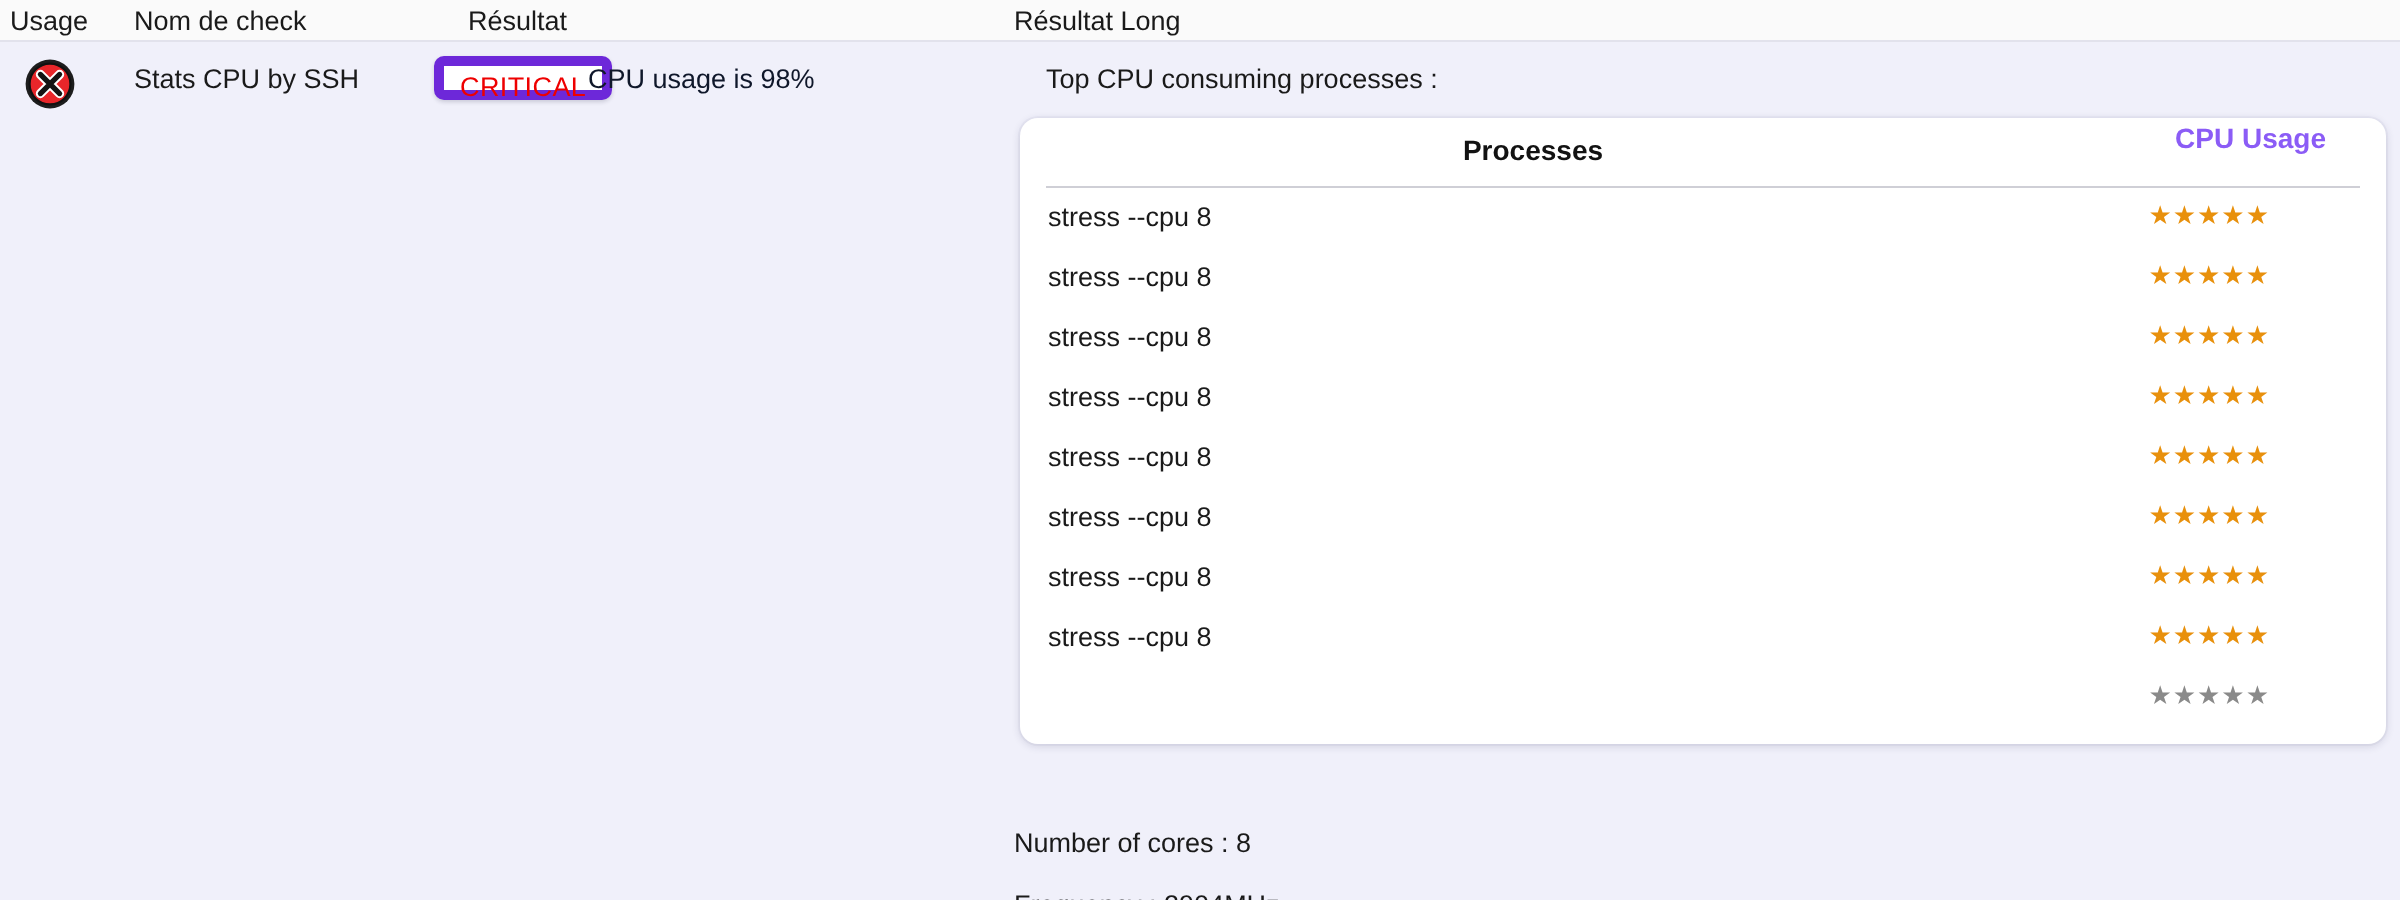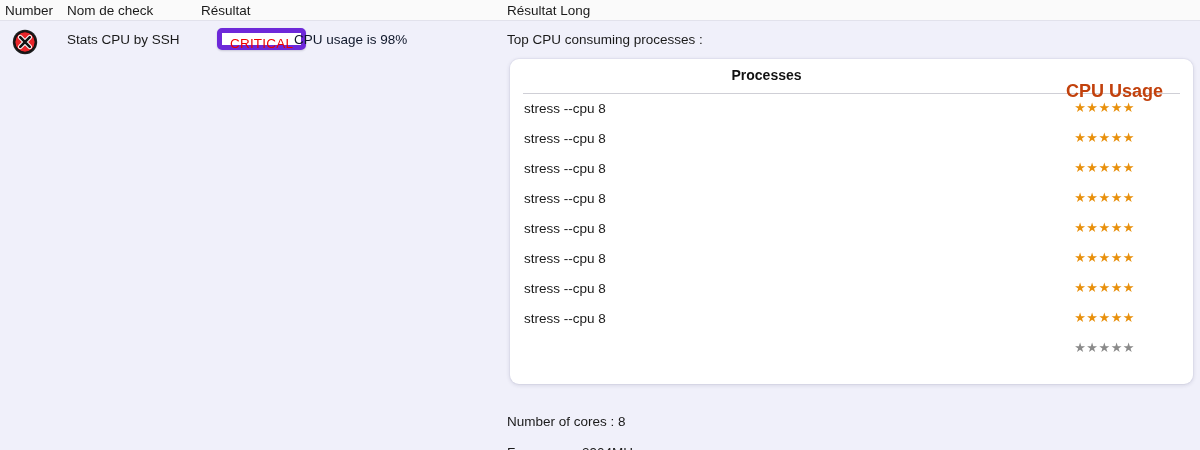--- a/index.html
+++ b/index.html
@@ -34,21 +34,21 @@
   .col-header .ch {
     position: absolute;
     top: 2px;
     font-size: 13.5px;
     line-height: 17px;
     color: #1a1a1a;
     white-space: nowrap;
   }
   .ch-statut   { left: 5px;   }
   .ch-nom      { left: 67px;  }
-  .ch-resultat { left: 201px; }
+  .ch-resultat { left: 234px; }
   .ch-long     { left: 507px; }
 
   
   .row {
     position: absolute;
     top: 21px;
     left: 0;
     width: 1200px;
     height: 429px;
     text-decoration: underline;
@@ -105,61 +105,61 @@
   
   .longout {
     position: absolute;
     left: 507px;
     top: 0;
     width: 693px;
     height: 429px;
   }
   .lo-title {
     position: absolute;
-    left: 0;
+    left: 16px;
     top: 10px;
     font-size: 13.5px;
     line-height: 18px;
     color: #1a1a1a;
     white-space: nowrap;
   }
 
   
   .proc-card {
     position: absolute;
     left: 3px;
     top: 38px;
     width: 683px;
     background: #ffffff;
     border-radius: 9px;
     box-shadow: 0 1px 4px rgba(40,40,80,0.16), 0 0 0 1px rgba(40,40,80,0.03);
-    padding-bottom: 20px;
+    padding-bottom: 8px;
   }
   .proc-head {
     position: relative;
     height: 34px;
   }
   .proc-head .h-proc {
     position: absolute;
     left: 0;
     right: 0;
     top: 8px;
     text-align: center;
     font-size: 14px;
     font-weight: bold;
     color: #121212;
     transform: translateX(-85px);
   }
   .proc-head .h-cpu {
     position: absolute;
     right: 30px;
-    top: 22px;
-    font-size: 18px;
+    top: 2px;
+    font-size: 14px;
     font-weight: bold;
-    color: #c2410c;
+    color: #8b5cf6;
     white-space: nowrap;
   }
   .proc-rule {
     height: 1px;
     background: #cfcfd6;
     margin: 0 13px 0 13px;
   }
 
   .proc-row {
     position: relative;
@@ -196,21 +196,21 @@
   }
   .meta-cores { top: 392px; }
   .meta-freq  { top: 423px; }
 </style>
 </head>
 <body>
 
 <div id="root">
 
   <div class="col-header">
-    <div class="ch ch-statut">Number</div>
+    <div class="ch ch-statut">Usage</div>
     <div class="ch ch-nom">Nom de check</div>
     <div class="ch ch-resultat">Résultat</div>
     <div class="ch ch-long">Résultat Long</div>
   </div>
 
   <div class="row">
 
     <svg class="status-icon" viewBox="0 0 26 26">
       <circle cx="13" cy="13" r="12.2" fill="#1d1d1d"></circle>
       <circle cx="13" cy="13" r="10.2" fill="#e8262a"></circle>

